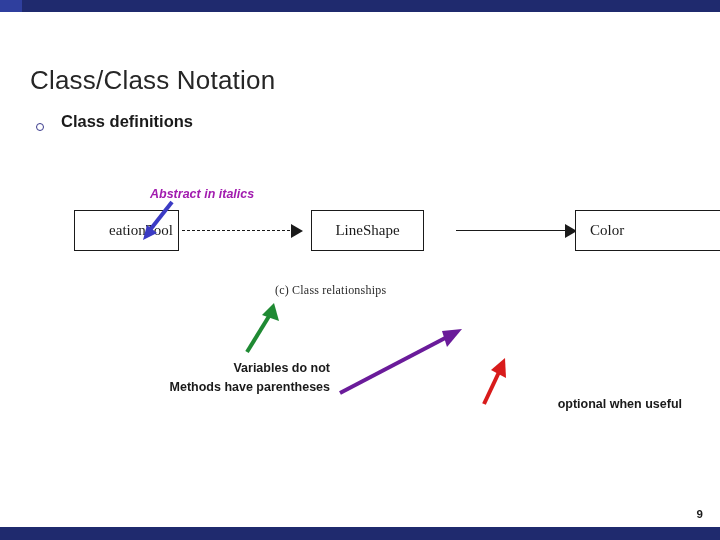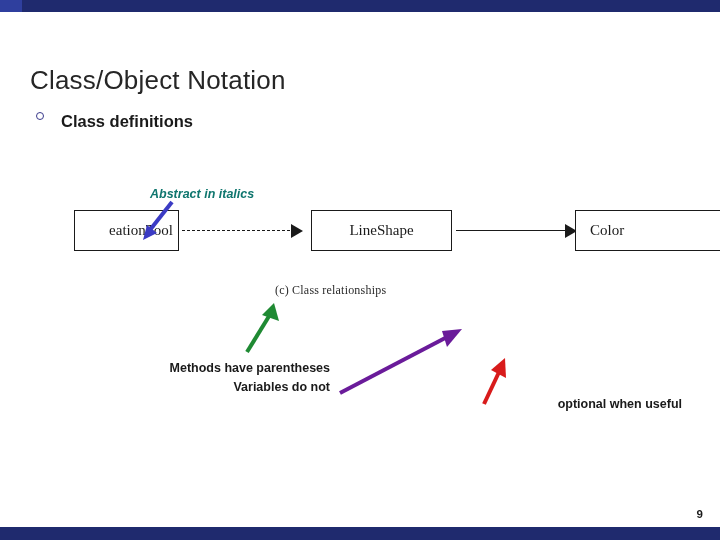--- a/index.html
+++ b/index.html
@@ -51,21 +51,21 @@
     font-size: 26px;
     color: #262626;
     font-weight: normal;
     letter-spacing: 0.2px;
   }
   .bullet-row {
     position: absolute;
     left: 36px;
     top: 112px;
     display: flex;
-    align-items: flex-start;
+    align-items: flex-end;
   }
   .bullet-marker {
     width: 8px;
     height: 8px;
     border: 1.6px solid #3a3a8c;
     border-radius: 50%;
     margin-right: 17px;
     box-sizing: border-box;
   }
   .bullet-text {
@@ -98,21 +98,21 @@
     left: 14px;
     top: 5px;
     width: 105px;
     height: 41px;
     justify-content: flex-end;
     padding-right: 5px;
   }
   .box-mid {
     left: 251px;
     top: 5px;
-    width: 141px;
+    width: 113px;
     height: 41px;
   }
   .box-right {
     left: 515px;
     top: 5px;
     width: 156px;
     height: 41px;
     justify-content: flex-start;
     padding-left: 14px;
   }
@@ -153,21 +153,21 @@
     position: absolute;
     font-size: 12.5px;
     font-weight: bold;
     color: #1a1a1a;
     line-height: 1.55;
   }
   .annot-abstract {
     left: 150px;
     top: 185px;
     font-style: italic;
-    color: #0f766e;
+    color: #a21caf;
   }
   .annot-methods {
     left: 118px;
     top: 359px;
     text-align: right;
     width: 212px;
   }
   .annot-types {
     left: 480px;
     top: 395px;
@@ -192,21 +192,21 @@
   }
 </style>
 </head>
 <body>
 
 <div class="slide">
 
   <div class="top-bar-navy"></div>
   <div class="top-bar-left-accent"></div>
 
-  <h1 class="title">Class/Object Notation</h1>
+  <h1 class="title">Class/Class Notation</h1>
 
   <div class="bullet-row">
     <span class="bullet-marker"></span>
     <span class="bullet-text">Class definitions</span>
   </div>
 
   <div class="annot annot-abstract">Abstract in italics</div>
 
   <div class="diagram-img">
     <div class="uml-box box-left">eationTool</div>
@@ -236,22 +236,22 @@
       <polygon points="462,329 447,347 442,331" fill="#6a1b9a"></polygon>
     </g>
 
     <g>
       <line x1="484" y1="404" x2="500" y2="370" stroke="#d81b1b" stroke-width="4"></line>
       <polygon points="505,358 506,378 491,370" fill="#d81b1b"></polygon>
     </g>
   </svg>
 
   <div class="annot annot-methods">
+    <div>Variables do not</div>
     <div>Methods have parentheses</div>
-    <div>Variables do not</div>
   </div>
 
   <div class="annot annot-types">
     <div>optional when useful</div>
   </div>
 
   <div class="page-number">9</div>
 
   <div class="bottom-bar-navy"></div>
 </div>

